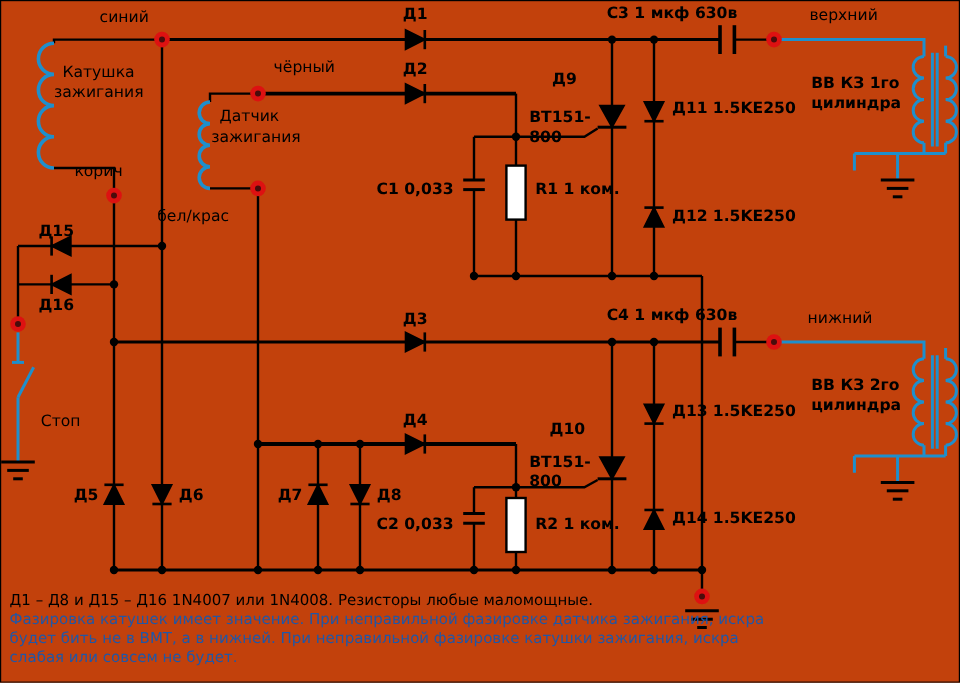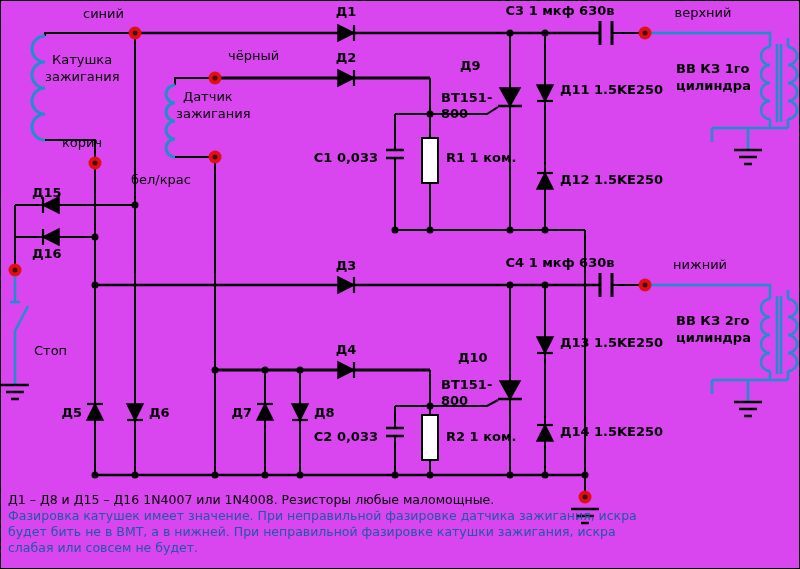--- a/index.html
+++ b/index.html
@@ -1,16 +1,16 @@
 <!DOCTYPE html>
 <html style="--coil_blue: #1e8fcc; --note_blue: #2057a7; --terminal_red: #dd1111; --terminal_core: #4a0c0c;"><head>
 <meta charset="utf-8">
 <style>
   html,body{margin:0;padding:0;background:#888;}
-  .page{position:relative;width:800px;height:569px;background:#d946ef;overflow:hidden;}
+  .page{position:relative;width:800px;height:569px;background:#c2410c;overflow:hidden;}
   svg{position:absolute;left:0;top:0;}
   .wire{fill:none;stroke:#000;stroke-width:2;}
   .wire-main{stroke-width:2.5;}
   .wire-thick{stroke-width:3.2;}
   .blue-wire{fill:none;stroke:var(--coil_blue,#1e8fcc);stroke-width:2.5;}
   .coil{fill:none;stroke:var(--coil_blue,#1e8fcc);stroke-width:3;}
   .xfmr{fill:none;stroke:var(--coil_blue,#1e8fcc);stroke-width:2.5;}
   .plate{stroke:#000;stroke-width:2.5;}
   .plate-big{stroke:#000;stroke-width:3;}
   .rbox{fill:#fff;stroke:#000;stroke-width:2;}

